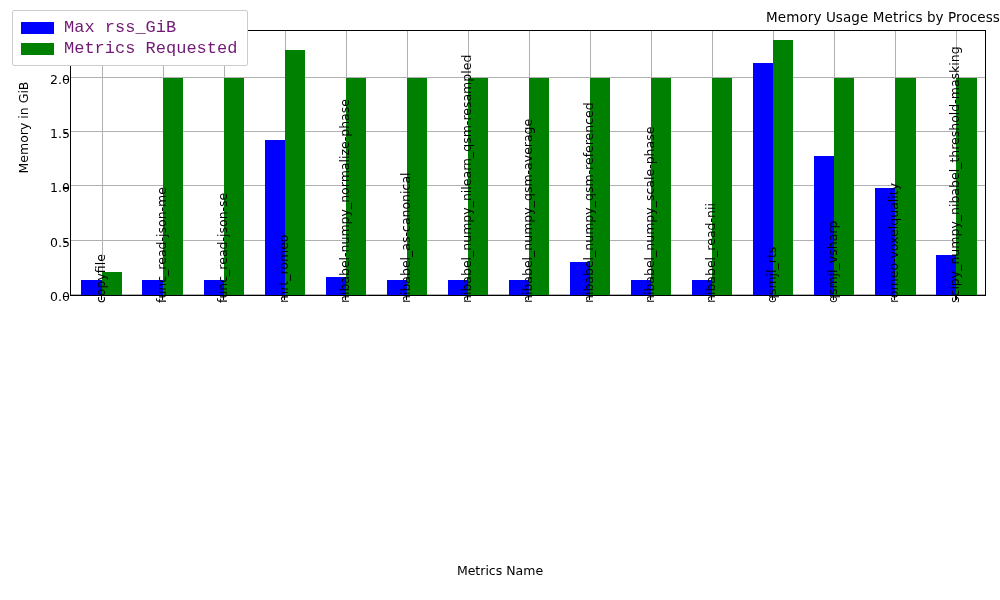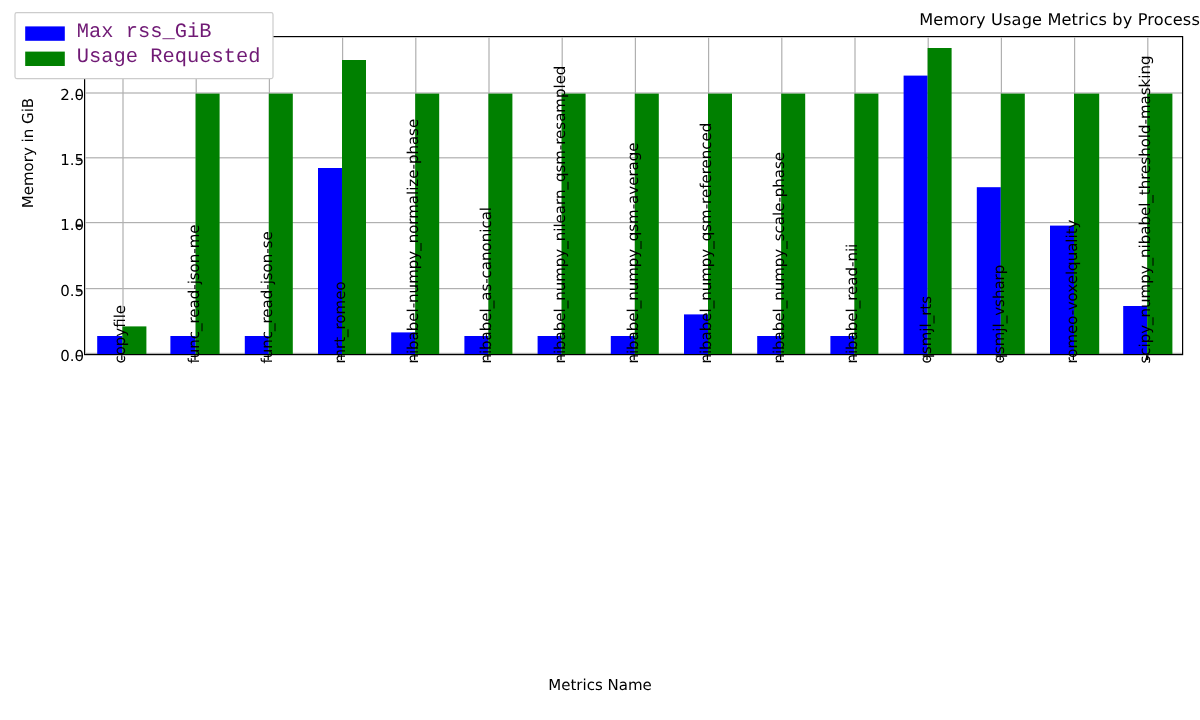--- a/index.html
+++ b/index.html
@@ -286,17 +286,17 @@
 
   <div id="x-axis-label">Metrics Name</div>
 
   <div id="legend">
       <div class="legend-row">
         <span class="legend-swatch" style="background: rgb(0, 0, 255);"></span>
         <span class="legend-text">Max rss_GiB</span>
       </div>
       <div class="legend-row">
         <span class="legend-swatch" style="background: rgb(0, 128, 0);"></span>
-        <span class="legend-text">Usage Requested</span>
+        <span class="legend-text">Metrics Requested</span>
       </div>
     </div>
 
 </div>
 
 </body></html>

